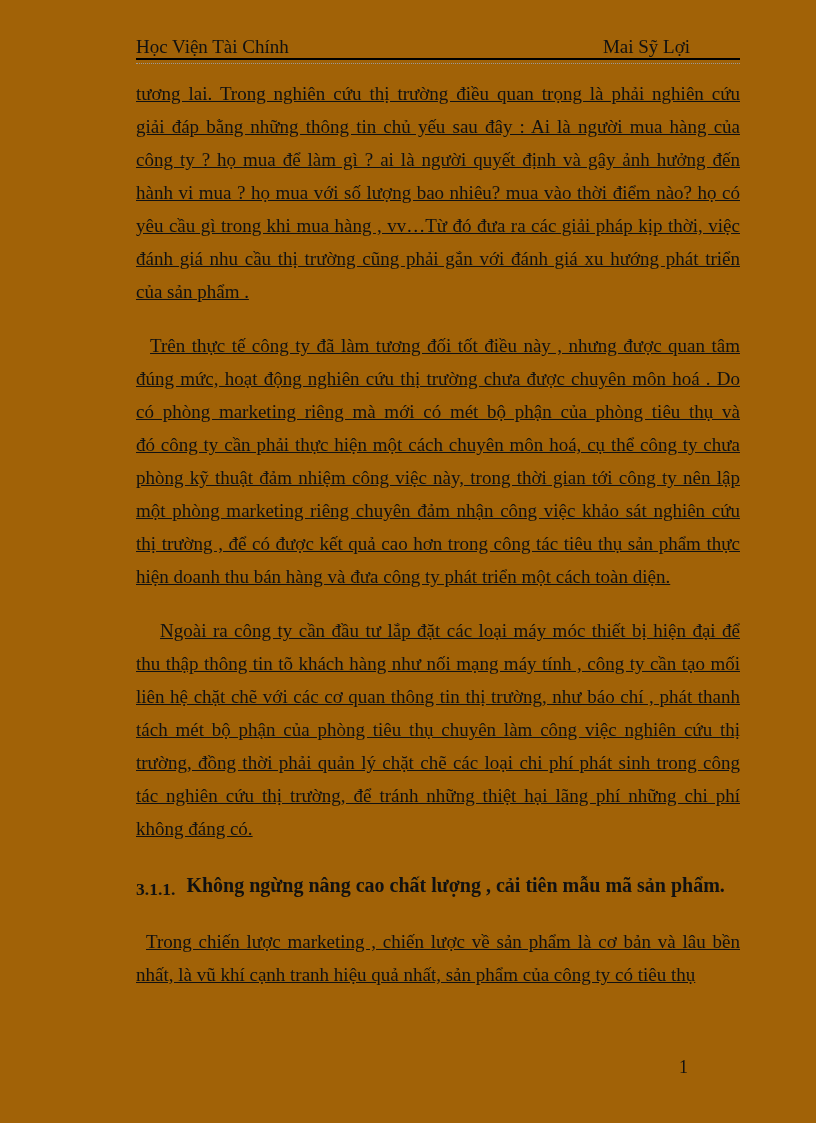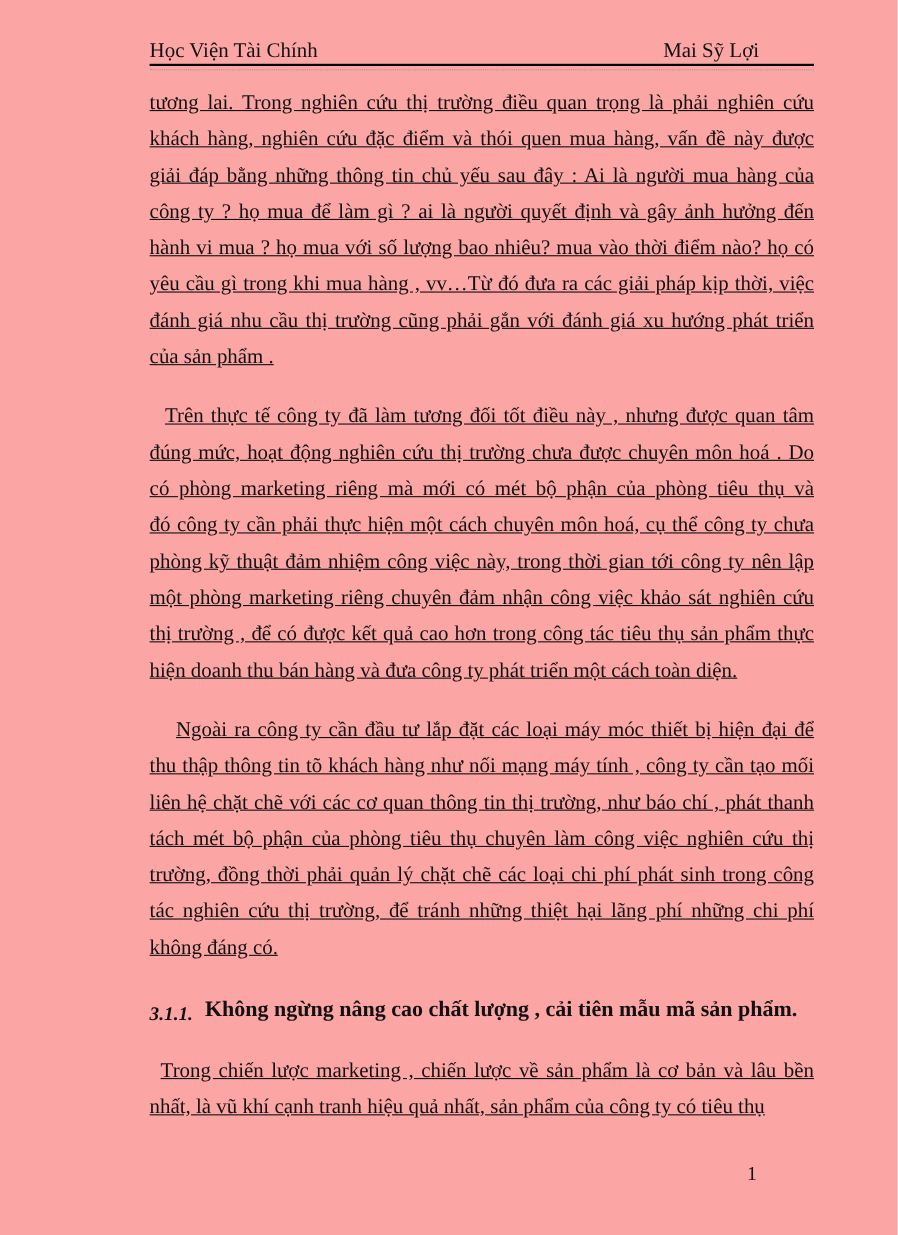--- a/index.html
+++ b/index.html
@@ -1,20 +1,20 @@
 <!DOCTYPE html>
 <html><head>
 <meta charset="utf-8">
 <style>
   html,body{margin:0;padding:0;background:#e8e8e8;}
   .page{
     position:relative;
     width:816px;height:1123px;
     margin:0 auto;
-    background:#fca5a5;
+    background:#a16207;
     box-sizing:border-box;
     padding:37px 76px 0 136px;
     font-family:"Liberation Serif","DejaVu Serif",serif;
     color:#111111;
     overflow:hidden;
   }
   .header{
     display:flex;
     justify-content:space-between;
     align-items:flex-end;
@@ -38,21 +38,20 @@
   .p2{--ind:14px;}
   .p3{--ind:24px;}
   .p4{--ind:10px;}
   .heading{
     margin-top:24px;
     margin-bottom:22px;
     line-height:33px;
     white-space:nowrap;
   }
   .hnum{
-    font-style:italic;
     font-weight:bold;
     font-size:17.5px;
     position:relative;
     top:3px;
     margin-right:11px;
   }
   .htext{font-weight:bold;font-size:20px;}
   .page-number{
     position:absolute;
     left:679px;top:1056px;
@@ -69,21 +68,20 @@
     <span>Học Viện Tài Chính</span>
     <span class="hdr-right">Mai Sỹ Lợi</span>
   </div>
   <div class="header-rule"></div>
   <div class="header-rule-dotted"></div>
 
   <div class="body">
 
     <div class="paragraph p1">
         <div class="line">tương lai. Trong nghiên cứu thị trường điều quan trọng là phải nghiên cứu</div>
-        <div class="line">khách hàng, nghiên cứu đặc điểm và thói quen mua hàng, vấn đề này được</div>
         <div class="line">giải đáp bằng những thông tin chủ yếu sau đây : Ai là người mua hàng của</div>
         <div class="line">công ty ? họ mua để làm gì ? ai là người quyết định và gây ảnh hưởng đến</div>
         <div class="line">hành vi mua ? họ mua với số lượng bao nhiêu? mua vào thời điểm nào? họ có</div>
         <div class="line">yêu cầu gì trong khi mua hàng , vv…Từ đó đưa ra các giải pháp kịp thời, việc</div>
         <div class="line">đánh giá nhu cầu thị trường cũng phải gắn với đánh giá xu hướng phát triển</div>
         <div class="line last-line">của sản phẩm .</div>
       </div>
 
     <div class="paragraph p2">
         <div class="line">Trên thực tế công ty đã làm tương đối tốt điều này , nhưng được quan tâm</div>

